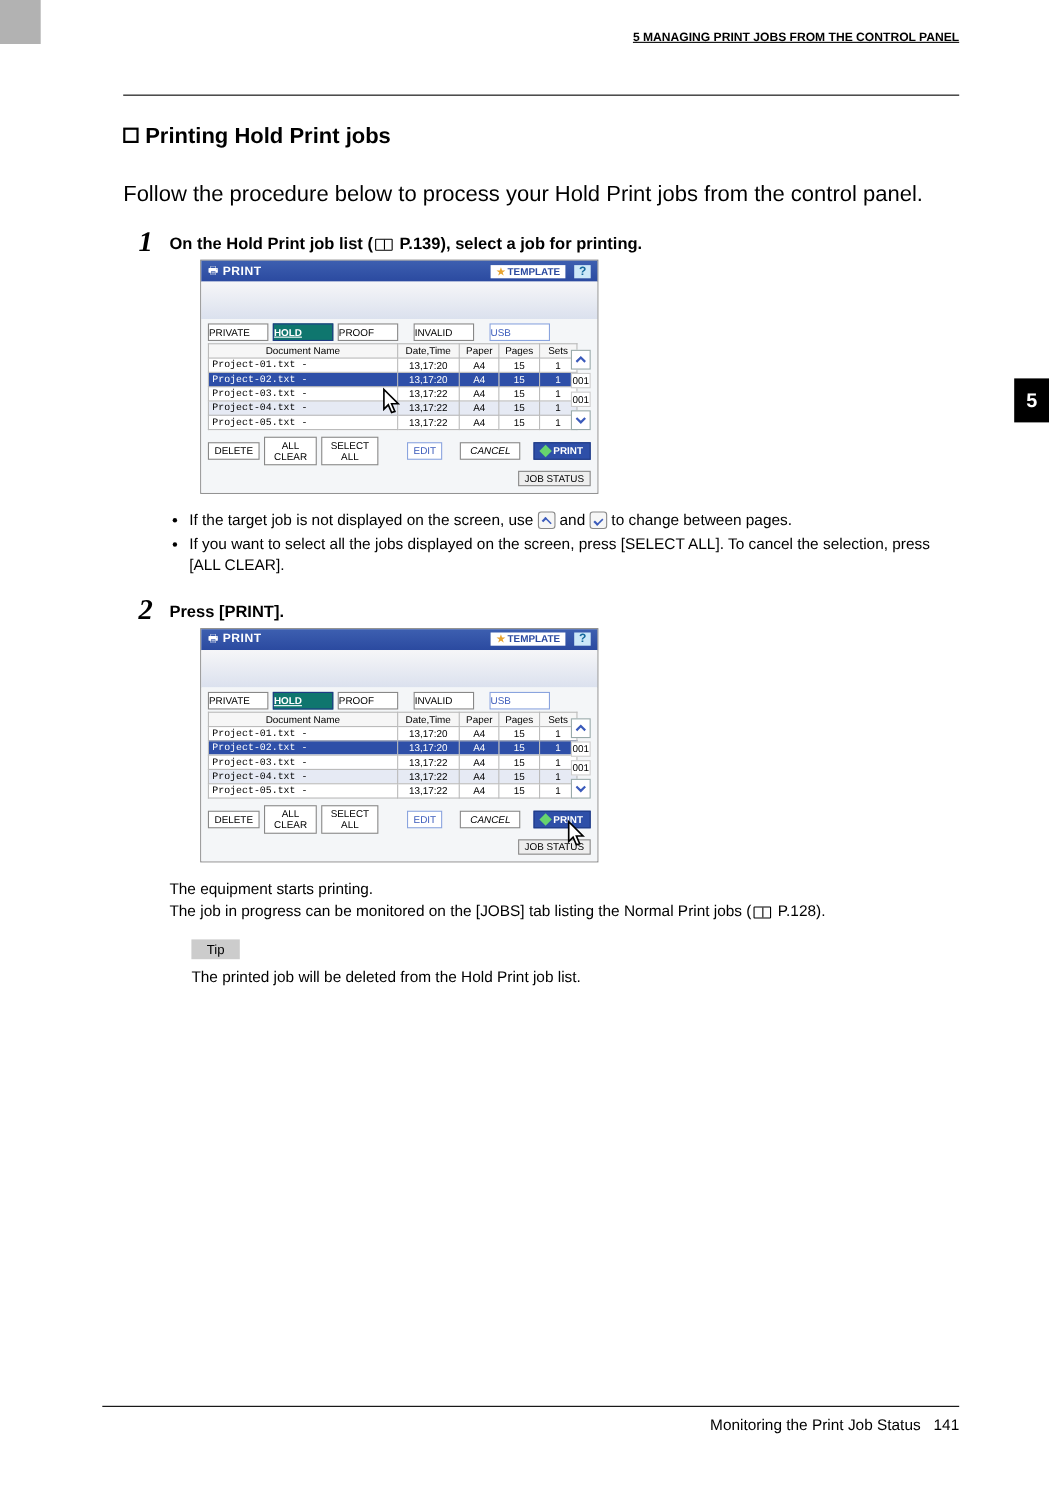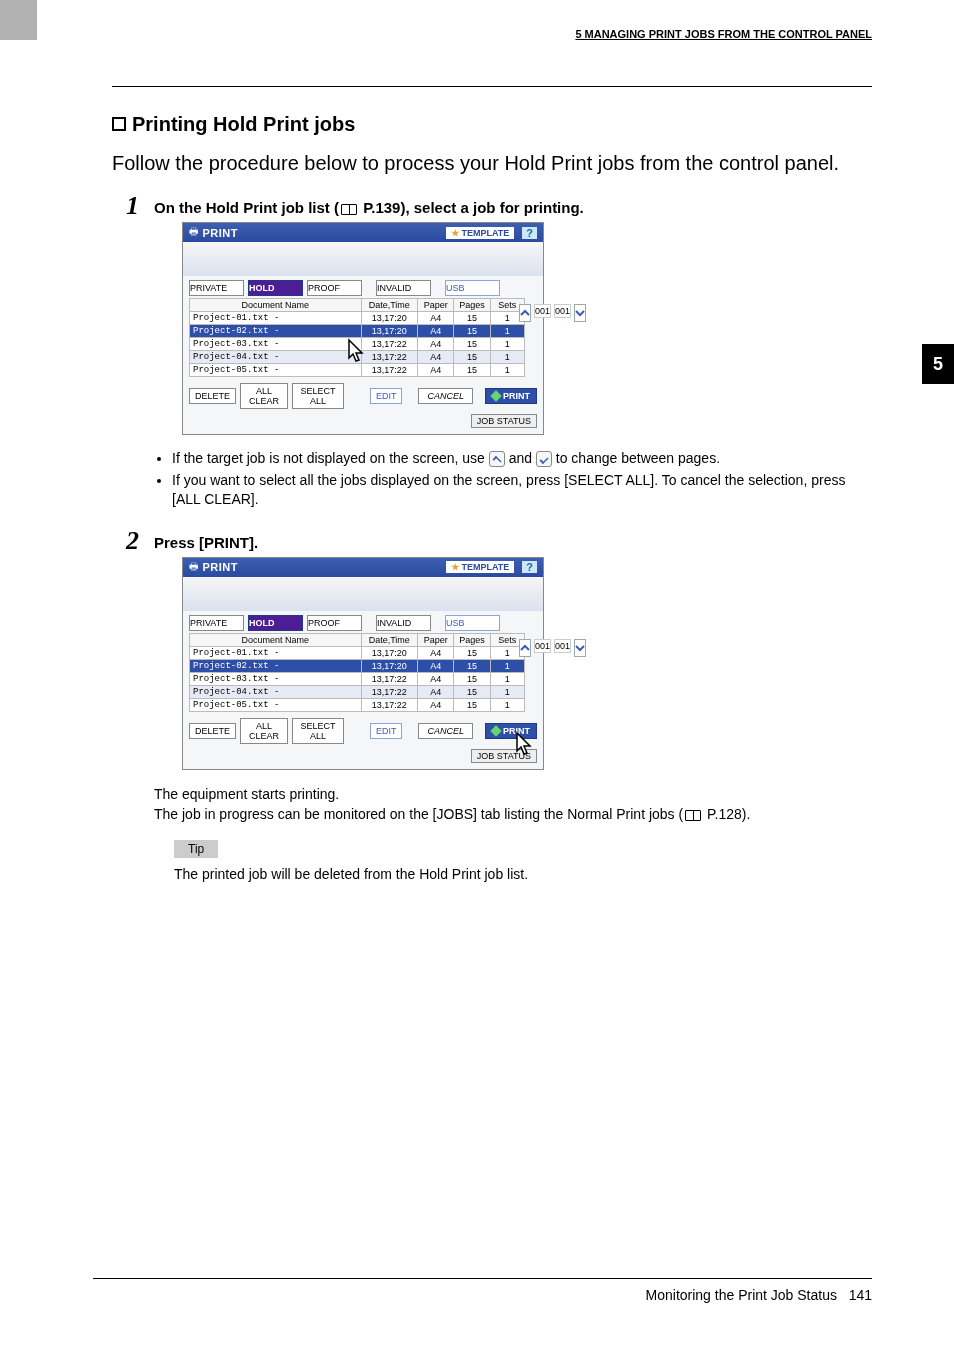--- a/index.html
+++ b/index.html
@@ -3,21 +3,21 @@
 <meta charset="utf-8">
 <style>
   * { box-sizing: border-box; margin: 0; padding: 0; }
   body { font-family: Arial, Helvetica, sans-serif; font-size: 14px; color: #000; background: #fff; }
   .page { width: 954px; height: 1351px; position: relative; padding: 0; }
   .top-gray { background: #b2b2b2; height: 40px; width: 37px; position: absolute; left:0; top:0;}
   .header-bar { position: absolute; top: 28px; right: 82px; font-size: 11px; font-weight: bold; color: #000; text-decoration: underline; }
   .side-tab { position: absolute; right: 0; top: 344px; width: 32px; height: 40px; background: #000; color: #fff; font-weight: bold; display: flex; align-items: center; justify-content: center; font-size: 18px;}
   .content { padding: 86px 82px 0 112px; }
   .hr-top { border-top: 1px solid #000; margin-bottom: 26px; }
-  .h1 { font-size: 20px; font-weight: bold; margin-bottom: 16px; }
+  .h1 { font-size: 20px; font-weight: bold; margin-bottom: 30px; }
   .h1 .box { display: inline-block; width: 14px; height: 14px; border: 2px solid #000; margin-right: 6px; }
   .intro { font-size: 20px; margin-bottom: 24px; }
   .step { position: relative; padding-left: 42px; margin-bottom: 24px; }
   .step-num { position: absolute; left: 14px; top: -8px; font-size: 26px; font-weight: bold; font-style: italic; font-family: Georgia, serif;}
   .step-title { font-weight: bold; font-size: 15px; margin-bottom: 6px; }
   .book-icon { display: inline-block; width: 16px; height: 11px; border: 1px solid #000; border-radius: 1px; position: relative; vertical-align: middle; margin: 0 2px;}
   .book-icon:before { content:""; position:absolute; left:50%; top:0; bottom:0; width:1px; background:#000;}
   .nav-icon { display:inline-block; width:16px; height:16px; border:1px solid #888; border-radius:3px; background:#f6f6f6; position:relative; vertical-align:middle;}
   .nav-icon.up:after { content:""; position:absolute; left:3px; right:3px; top:5px; height:5px; border-top:2px solid #3b5bbb; border-left:2px solid #3b5bbb; transform: rotate(45deg) scaleY(0.7);}
   .nav-icon.down:after { content:""; position:absolute; left:3px; right:3px; top:4px; height:5px; border-bottom:2px solid #3b5bbb; border-left:2px solid #3b5bbb; transform: rotate(-45deg) scaleY(0.7);}
@@ -33,29 +33,29 @@
   .panel-top .print-label { color:#fff; font-size:11px; font-weight:bold; letter-spacing:0.5px;}
   .panel-top .print-icon { color:#fff; font-size:10px;}
   .panel-top .spacer{flex:1;}
   .panel-top .template-btn { background:#fff; color:#2b4aa0; font-size:9px; font-weight:bold; padding:1px 5px; display:flex; align-items:center; gap:2px;}
   .panel-top .star { color:#e8a430;}
   .panel-top .help-btn { background:#cde8f8; color:#15699c; font-weight:bold; font-size:11px; padding:0 4px; margin-left:4px;}
   .panel-gap { height: 34px; background: linear-gradient(#f6f6f8,#dbe1ee);}
   .panel-body { background:#f4f6f8; padding: 0 6px 6px 6px; position:relative;}
   .tabs-row { display:flex; gap:4px; padding:4px 0 2px 0;}
   .tab { border:1px solid #888; font-size:9px; padding:2px 0; text-align:left; background:#fff; flex:0 0 55px;}
-  .tab.hold { background:#4c1d95; color:#fff; border-color:#1f3a84; font-weight:bold;}
+  .tab.hold { background:#0f766e; color:#fff; border-color:#1f3a84; font-weight:bold;text-decoration:underline;}
   .tab.usb { color:#3b5bbb; border-color:#8aa4de;}
   .table { border-collapse:collapse; width:336px; font-size:9px; table-layout:fixed;}
   .table th, .table td { border:1px solid #bbb; padding:1px 3px; text-align:center; background:#fff;}
   .table th { background:#f6f6f6; font-weight:normal;}
   .table td.docname { text-align:left; font-family:"Courier New",monospace; font-size:9px;}
   .table tr.sel td { background:#2e4fa8; color:#fff;}
   .table tr.alt td { background:#e6eaf4;}
-  .scroll-col { position:absolute; right:6px; top:28px; width:18px; display:flex; flex-direction:row; align-items:flex-start; gap:3px;margin-left:12px;}
+  .scroll-col { position:absolute; right:6px; top:28px; width:18px; display:flex; flex-direction:column; align-items:flex-end; gap:3px;margin-left:12px;}
   .scroll-btn { width:18px; height:18px; border:1px solid #9aa; background:#fff; display:flex; align-items:center; justify-content:center;}
   .scroll-btn svg{width:10px;height:10px;}
   .scroll-page { font-size:9px; border:1px solid #ccc; background:#fff; width:100%; text-align:center; padding:1px 0;}
   .btn-row { display:flex; gap:4px; padding-top:6px; align-items:center;}
   .btn { border:1px solid #888; background:#fff; font-size:9px; padding:2px 5px; text-align:center;}
   .btn.wide { padding:2px 8px;font-style:italic;}
   .btn.edit { color:#3b5bbb; border-color:#8aa4de;}
   .btn.print { background:#2e4fa8; color:#fff; border-color:#1f3a84; font-weight:bold; display:flex; align-items:center; gap:3px; padding:2px 6px;}
   .diamond { width:8px;height:8px; background:#67d46e; transform: rotate(45deg);}
   .job-status-bar { text-align:right; padding:2px 0 0 0;}

